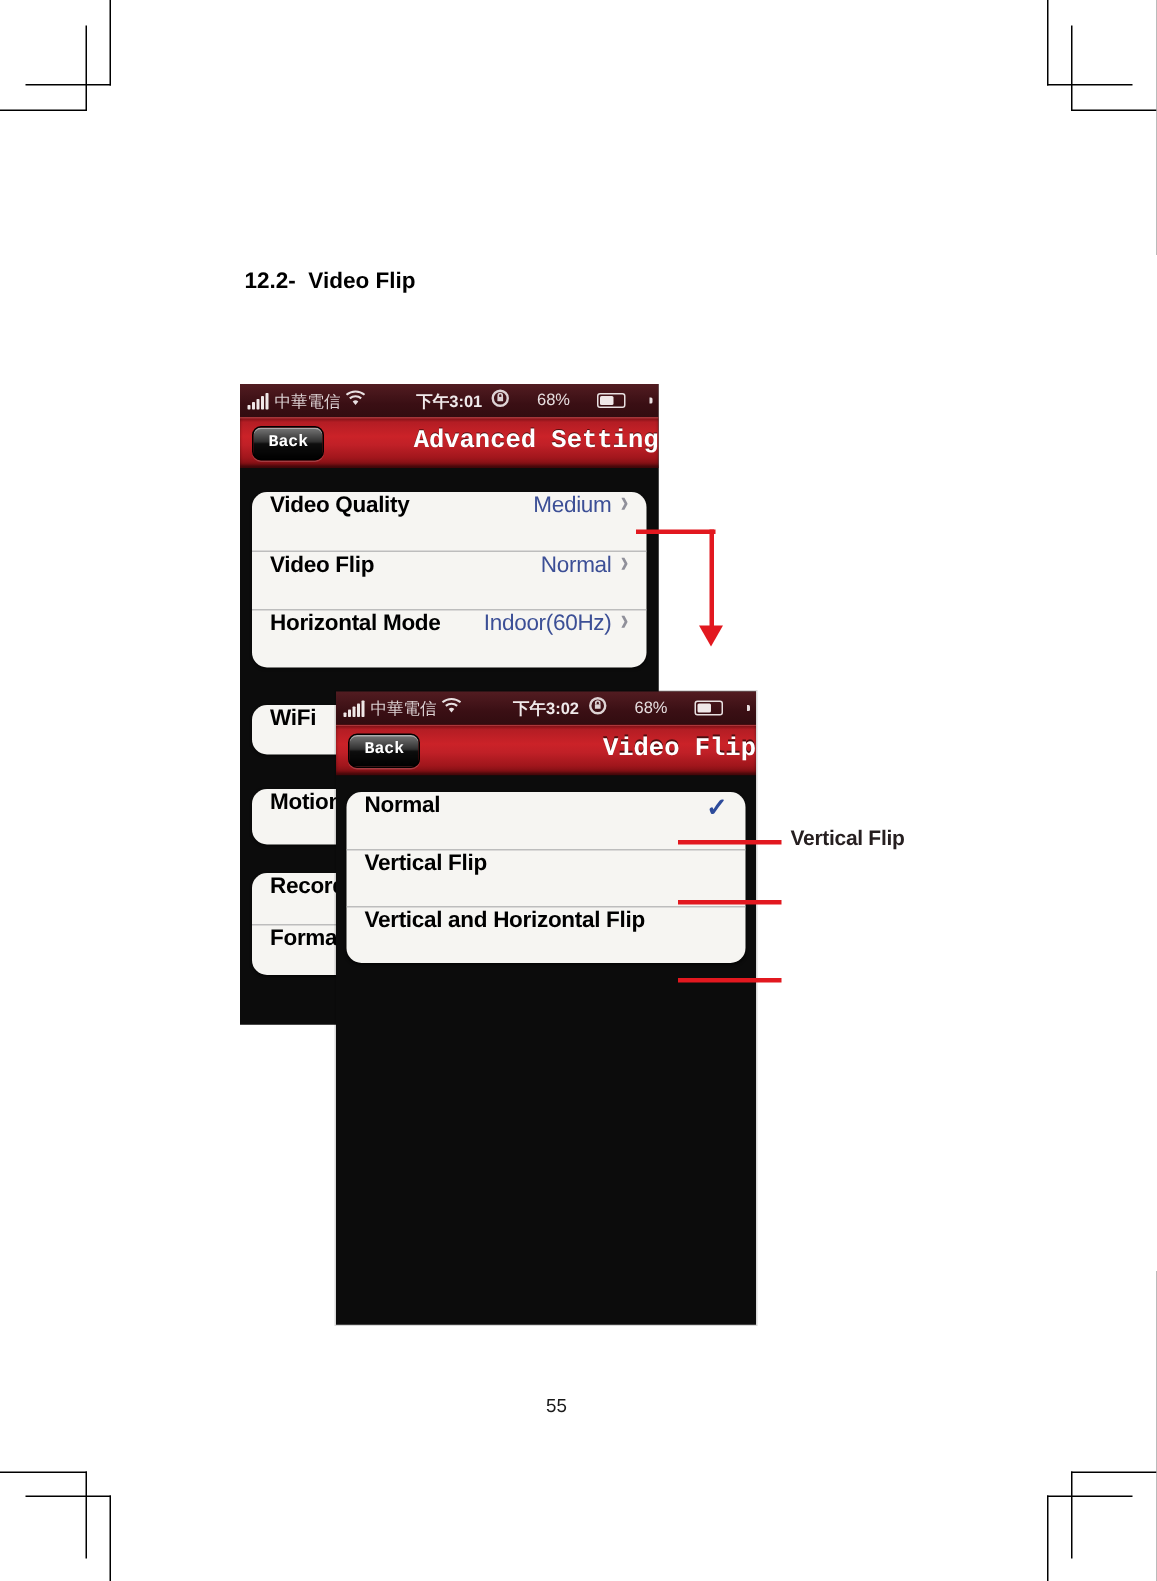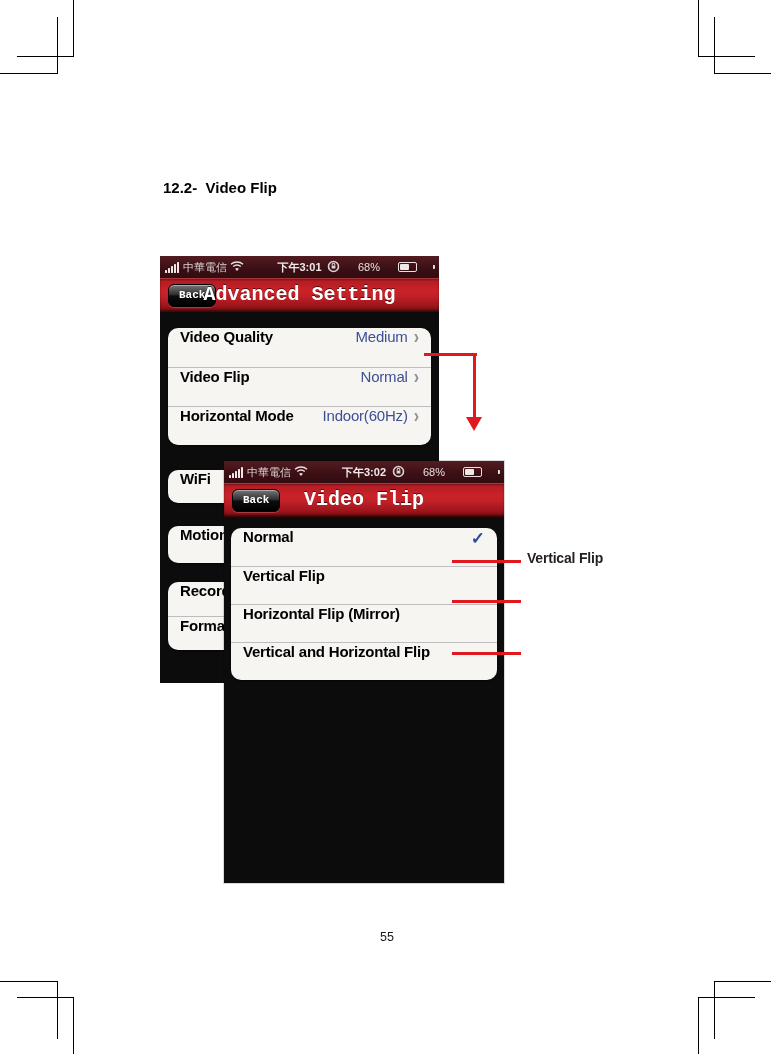--- a/index.html
+++ b/index.html
@@ -11,21 +11,21 @@
   .crop.tl1{left:17px;top:0;width:56px;height:56px;border-right-width:1px;border-bottom-width:1px;}
   .crop.tl2{left:0;top:17px;width:57px;height:56px;border-right-width:1px;border-bottom-width:1px;}
   .crop.tr1{left:698px;top:0;width:56px;height:56px;border-left-width:1px;border-bottom-width:1px;}
   .crop.tr2{left:714px;top:17px;width:57px;height:56px;border-left-width:1px;border-bottom-width:1px;}
   .crop.bl1{left:17px;top:997px;width:56px;height:57px;border-right-width:1px;border-top-width:1px;}
   .crop.bl2{left:0;top:981px;width:57px;height:57px;border-right-width:1px;border-top-width:1px;}
   .crop.br1{left:698px;top:997px;width:56px;height:57px;border-left-width:1px;border-top-width:1px;}
   .crop.br2{left:714px;top:981px;width:57px;height:57px;border-left-width:1px;border-top-width:1px;}
 
   .section-title{position:absolute;left:163px;top:179px;font-size:15px;font-weight:bold;color:#000;white-space:pre;}
-  .page-number{position:absolute;left:367px;top:930px;width:40px;text-align:center;font-size:12.5px;color:#1a1a1a;}
+  .page-number{position:absolute;left:351px;top:930px;width:40px;text-align:center;font-size:12.5px;color:#1a1a1a;}
 
   
   .shot{position:absolute;background:#0c0c0c;margin-top:20px;}
   .shot1{left:160px;top:236px;width:279px;height:427px;z-index:1;}
   .shot2{left:224px;top:441px;width:280px;height:422px;z-index:2;box-shadow:0 0 0 1px rgba(0,0,0,.15);}
 
   .statusbar{position:absolute;left:0;top:0;right:0;height:22px;
              background:linear-gradient(#521c21,#3a0f14 60%,#320c10);
              display:flex;align-items:center;padding:0 4px;box-sizing:border-box;
              color:#ddd3d4;font-size:11px;}
@@ -41,22 +41,22 @@
   .batt i{display:block;height:100%;width:62%;background:#efe7e8;border-radius:1px;}
   .battnub{width:2px;height:4px;background:#e8e0e1;display:inline-block;margin-left:-2px;border-radius:0 1px 1px 0;}
 
   .navbar{position:absolute;left:0;top:22px;right:0;height:34px;
           background:linear-gradient(180deg,#6f0d12 0%,#b41d24 10%,#cb2228 38%,#c02027 55%,#a1161c 80%,#700c10 100%);
           box-shadow:inset 0 1px 0 rgba(255,130,130,.35), inset 0 -2px 2px rgba(0,0,0,.45);font-family:Liberation Mono, monospace;}
   .back{position:absolute;left:8px;top:6px;height:21px;line-height:21px;padding:0 10px;
         background:linear-gradient(#787878,#303030 45%,#0d0d0d 52%,#000);
         border:1px solid #000;border-radius:6px;color:#fff;font-size:11px;font-weight:bold;
         box-shadow:inset 0 1px 0 rgba(255,255,255,.4), 0 1px 0 rgba(255,255,255,.18);cursor:pointer;}
-  .navtitle{position:absolute;left:0;right:0;top:0;line-height:33px;text-align:center;color:#fff;
-            font-size:20px;font-weight:bold;text-shadow:0 -1px 0 rgba(0,0,0,.6);}
+  .navtitle{position:absolute;left:0;right:0;top:0;line-height:33px;text-align:right;color:#fff;
+            font-size:17px;font-weight:bold;text-shadow:0 -1px 0 rgba(0,0,0,.6);}
 
   .shotbody{position:absolute;left:0;top:56px;right:0;bottom:0;background:#0c0c0c;}
   .card{position:absolute;background:#f6f5f2;border-radius:10px;overflow:hidden;
         box-shadow:0 1px 2px rgba(0,0,0,.6);}
   .row{position:relative;display:flex;align-items:flex-start;padding:0 12px;box-sizing:border-box;white-space:nowrap;cursor:pointer;}
   .row + .row{border-top:1px solid #bdbdbd;}
   .lbl{font-weight:bold;font-size:15px;color:#000;letter-spacing:-.2px;}
   .val{margin-left:auto;font-size:15px;color:#3c4f96;letter-spacing:-.2px;}
   .chev{color:#90909a;font-weight:bold;font-size:16px;margin-left:6px;line-height:1;transform:scaleY(1.3);}
   .check{margin-left:auto;color:#2d4b9b;font-weight:bold;font-size:17px;}
@@ -223,23 +223,20 @@
     <div class="shotbody">
       <div class="card s2-options">
         <div class="row">
           <span class="lbl">Normal</span>
           <span class="check">✓</span>
         </div>
         <div class="row">
           <span class="lbl">Vertical Flip</span>
         </div>
         <div class="row">
-          <span class="lbl">Horizontal Flip (Mirror)</span>
-        </div>
-        <div class="row">
           <span class="lbl">Vertical and Horizontal Flip</span>
         </div>
       </div>
     </div>
   </div>
 
   <div class="rline rl1 red"></div>
   <div class="rline rl2 red"></div>
   <div class="rline rl3 red"></div>
 

